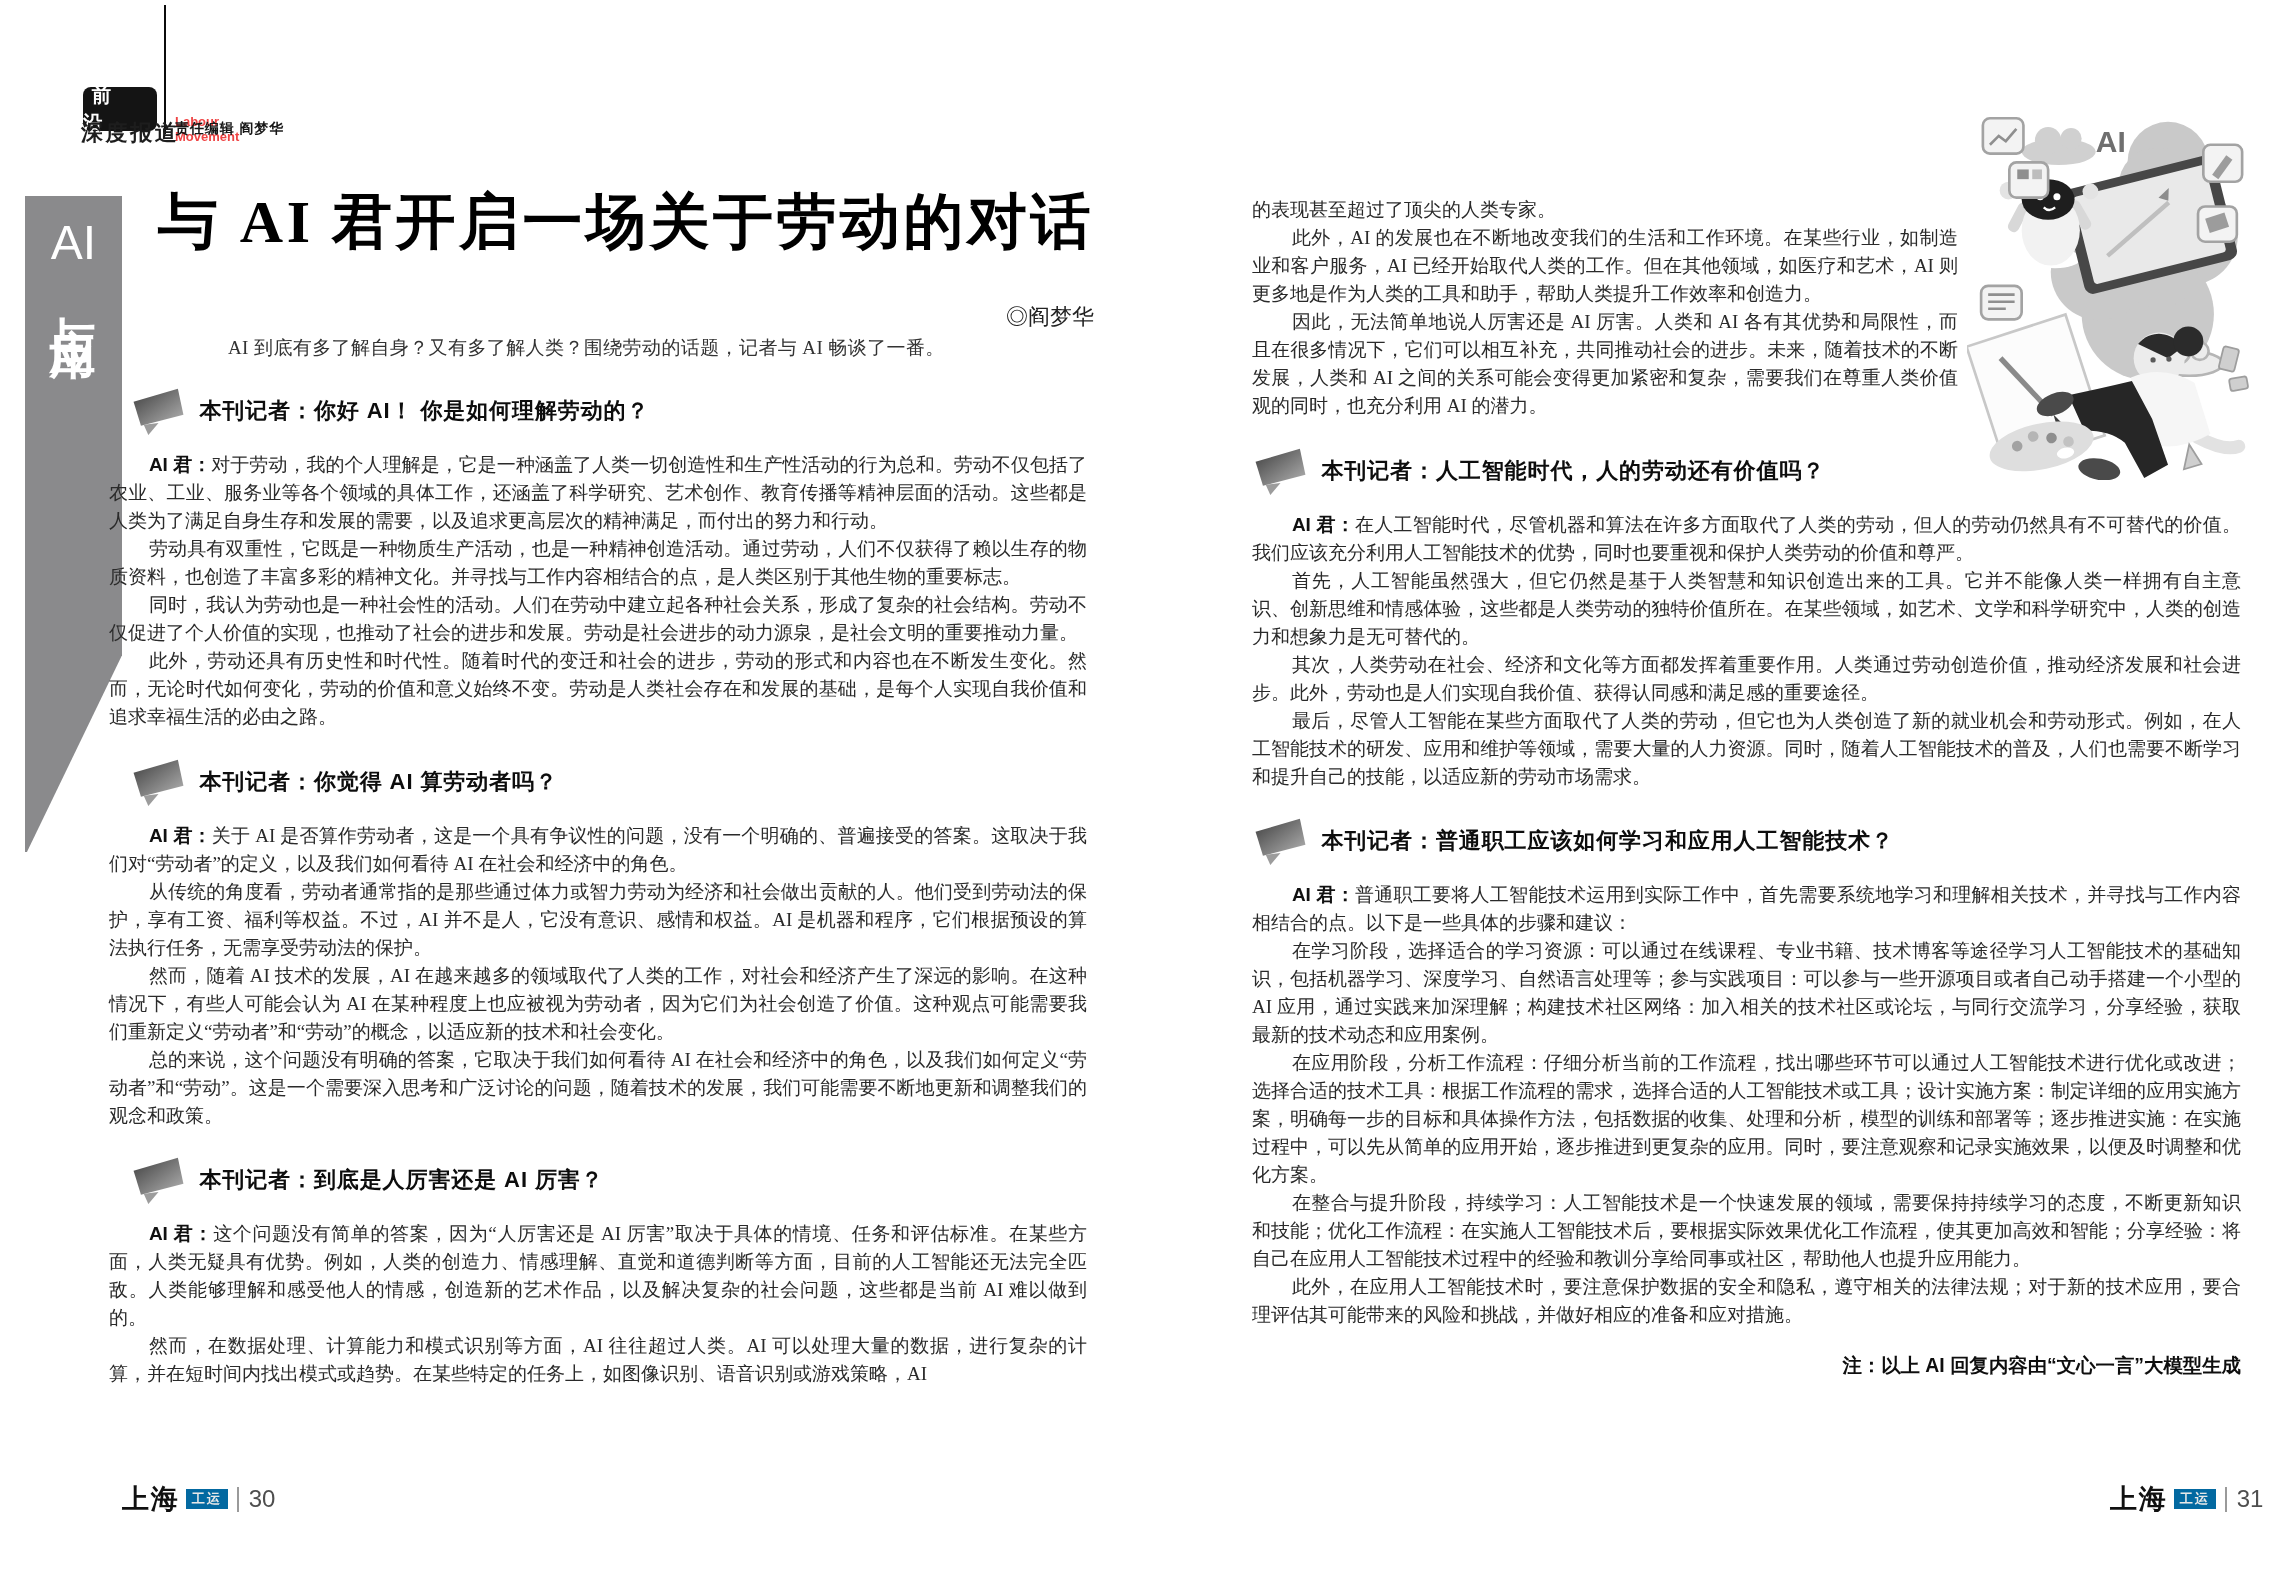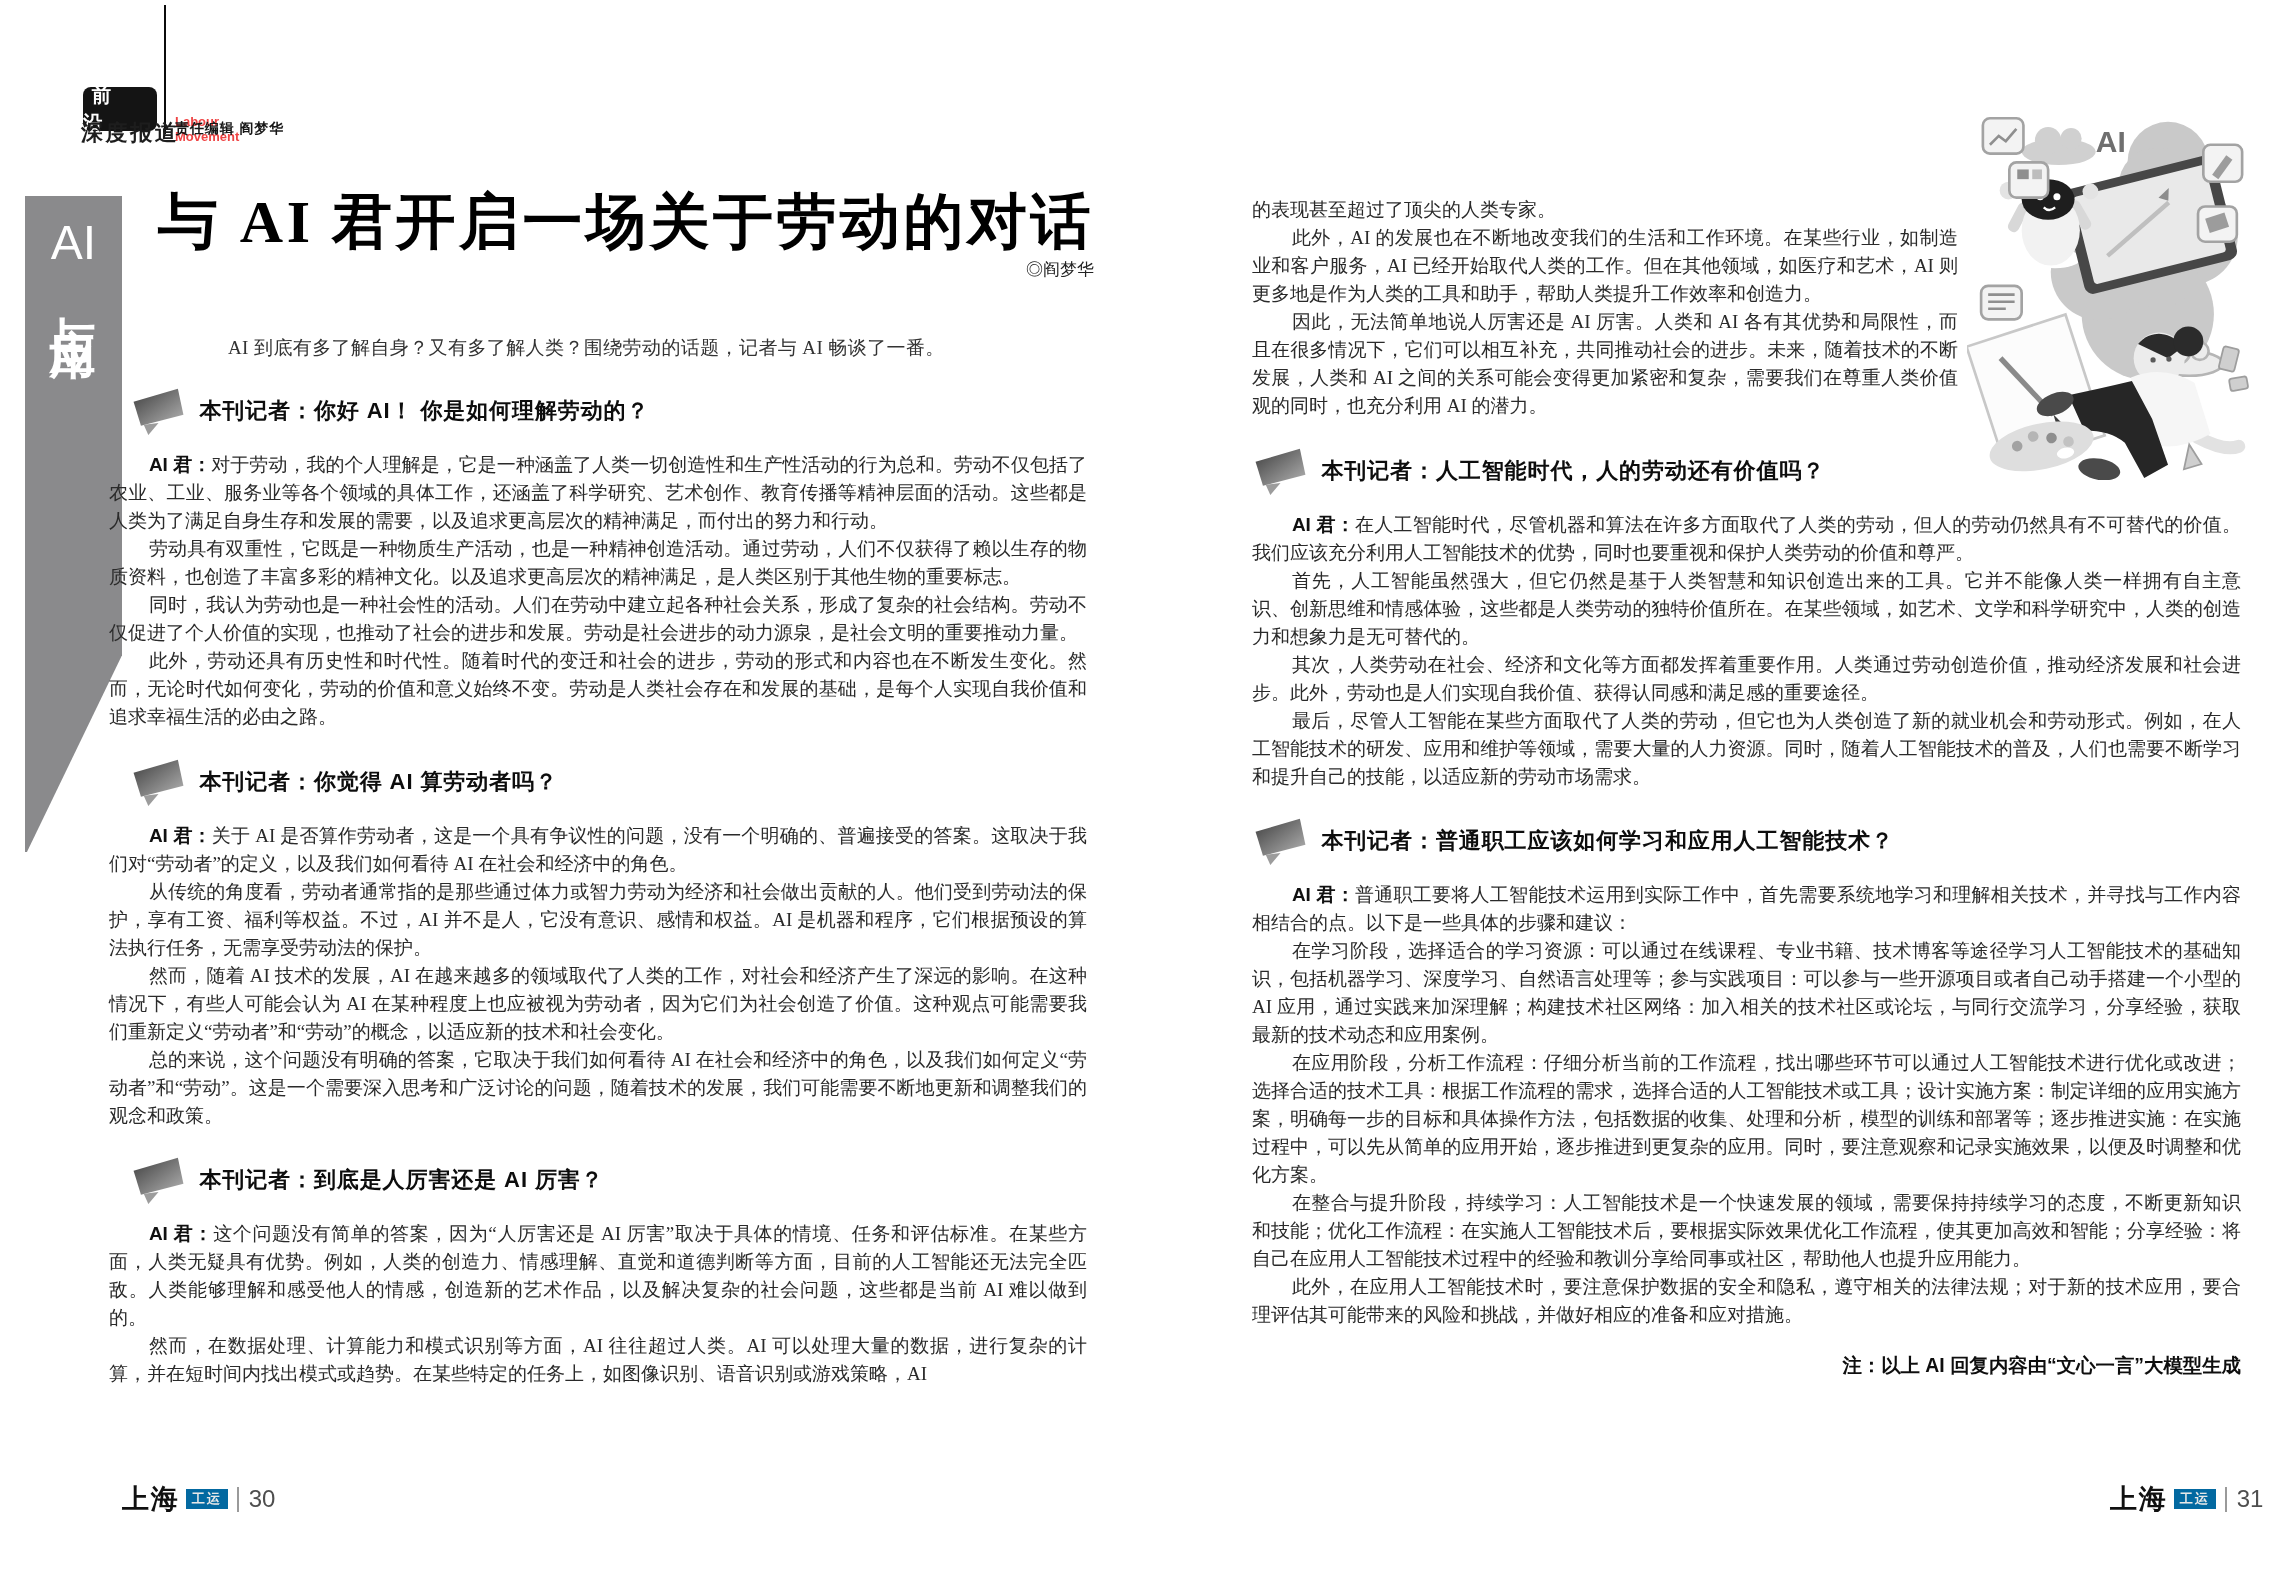--- a/index.html
+++ b/index.html
@@ -26,21 +26,21 @@
     clip-path:polygon(0 0,100% 0,100% 70%,2% 100%,0 100%);
     display:flex;flex-direction:column;align-items:center;color:#fff;
     font-family:"Liberation Sans",sans-serif;
   }
   .side-ai{font-size:48px;margin-top:19.4px;font-weight:400;}
   .side-vert{writing-mode:vertical-rl;text-orientation:upright;font-size:46px;font-weight:bold;
     letter-spacing:10.6px;margin-top:8.8px;}
   
   .title-wrap{position:absolute;left:132px;top:187px;width:962px;text-align:right;}
   .title{font-size:60px;line-height:71px;font-weight:900;color:#000;letter-spacing:3.5px;white-space:nowrap;}
-  .author{font-size:17px;color:#222;}
+  .author{margin-top:44px;font-size:22px;color:#222;}
   .intro{position:absolute;left:228px;top:335px;font-size:19px;color:#333;letter-spacing:0.4px;}
   
   .col{position:absolute;}
   .col-left{left:109px;top:387px;width:978px;}
   .col-right{left:1252px;top:196px;width:989px;}
   .q-head{
     display:flex;align-items:center;gap:12.4px;margin:26.5px 0 16px 21px;
     font-family:"Liberation Sans",sans-serif;font-weight:bold;font-size:22px;color:#0d0d0d;letter-spacing:0.9px;
   }
   .q-head:first-child{margin-top:0;}
@@ -100,21 +100,21 @@
   <div class="col col-left">
 
     <div class="q-head">
       <svg width="57" height="48" viewBox="0 0 58 52">
         <polygon points="2,16 50,2 56,30 10,42" fill="url(#qgrad)"></polygon>
         <polygon points="13,41 29,39 18,52" fill="#9c9c9c"></polygon>
       </svg>
       <span>本刊记者：你好 AI！ 你是如何理解劳动的？</span>
     </div>
     <p class="body-p"><span class="lead">AI 君：</span><span>对于劳动，我的个人理解是，它是一种涵盖了人类一切创造性和生产性活动的行为总和。劳动不仅包括了农业、工业、服务业等各个领域的具体工作，还涵盖了科学研究、艺术创作、教育传播等精神层面的活动。这些都是人类为了满足自身生存和发展的需要，以及追求更高层次的精神满足，而付出的努力和行动。</span></p>
-    <p class="body-p"><span>劳动具有双重性，它既是一种物质生产活动，也是一种精神创造活动。通过劳动，人们不仅获得了赖以生存的物质资料，也创造了丰富多彩的精神文化。以及追求更高层次的精神满足，是人类区别于其他生物的重要标志。</span></p>
+    <p class="body-p"><span>劳动具有双重性，它既是一种物质生产活动，也是一种精神创造活动。通过劳动，人们不仅获得了赖以生存的物质资料，也创造了丰富多彩的精神文化。并寻找与工作内容相结合的点，是人类区别于其他生物的重要标志。</span></p>
     <p class="body-p"><span>同时，我认为劳动也是一种社会性的活动。人们在劳动中建立起各种社会关系，形成了复杂的社会结构。劳动不仅促进了个人价值的实现，也推动了社会的进步和发展。劳动是社会进步的动力源泉，是社会文明的重要推动力量。</span></p>
     <p class="body-p"><span>此外，劳动还具有历史性和时代性。随着时代的变迁和社会的进步，劳动的形式和内容也在不断发生变化。然而，无论时代如何变化，劳动的价值和意义始终不变。劳动是人类社会存在和发展的基础，是每个人实现自我价值和追求幸福生活的必由之路。</span></p>
 
     <div class="q-head">
       <svg width="57" height="48" viewBox="0 0 58 52">
         <polygon points="2,16 50,2 56,30 10,42" fill="url(#qgrad)"></polygon>
         <polygon points="13,41 29,39 18,52" fill="#9c9c9c"></polygon>
       </svg>
       <span>本刊记者：你觉得 AI 算劳动者吗？</span>
     </div>

